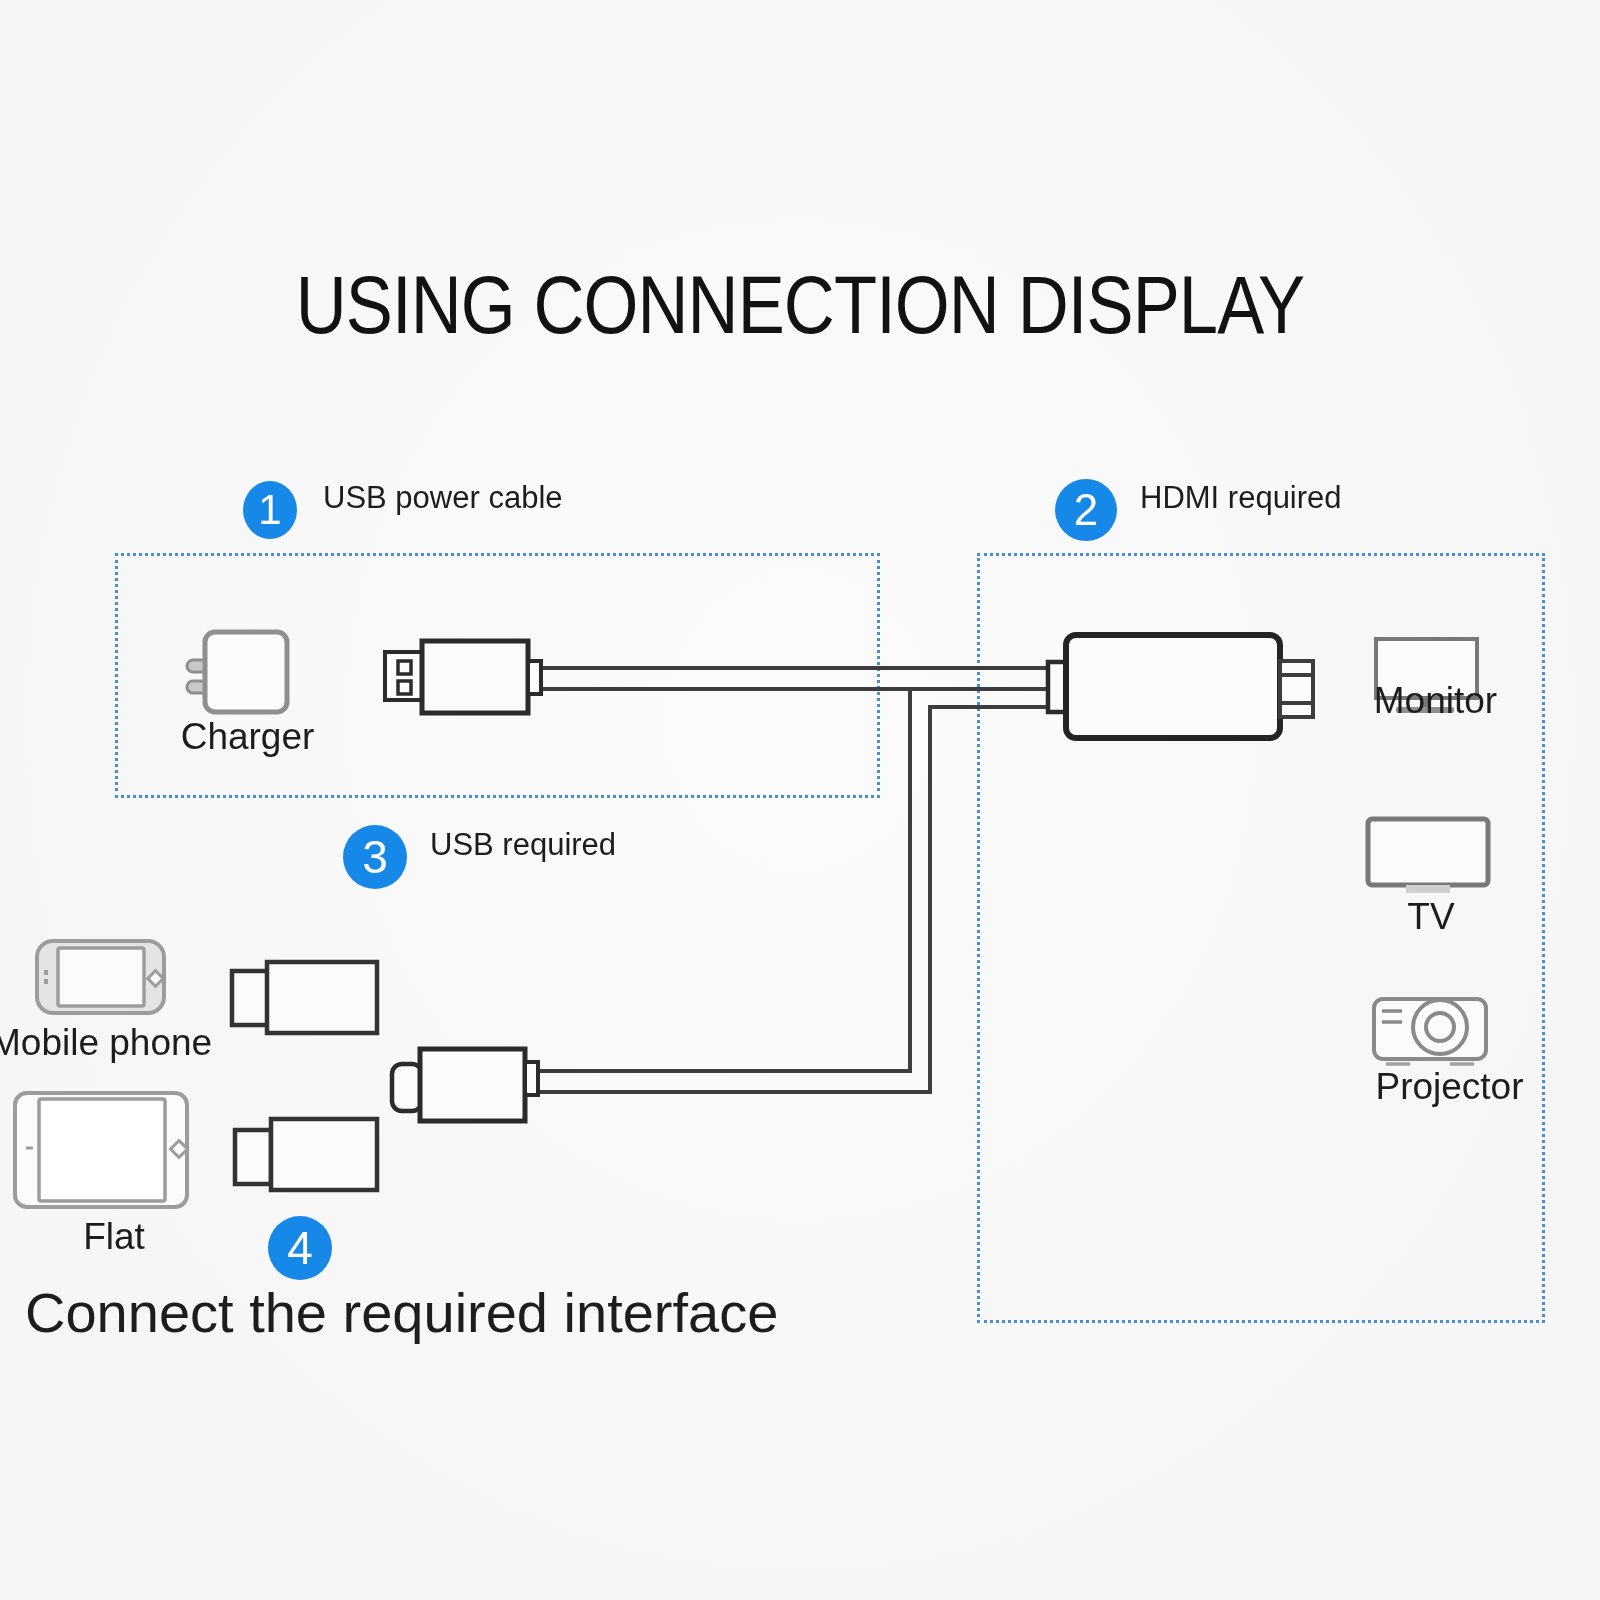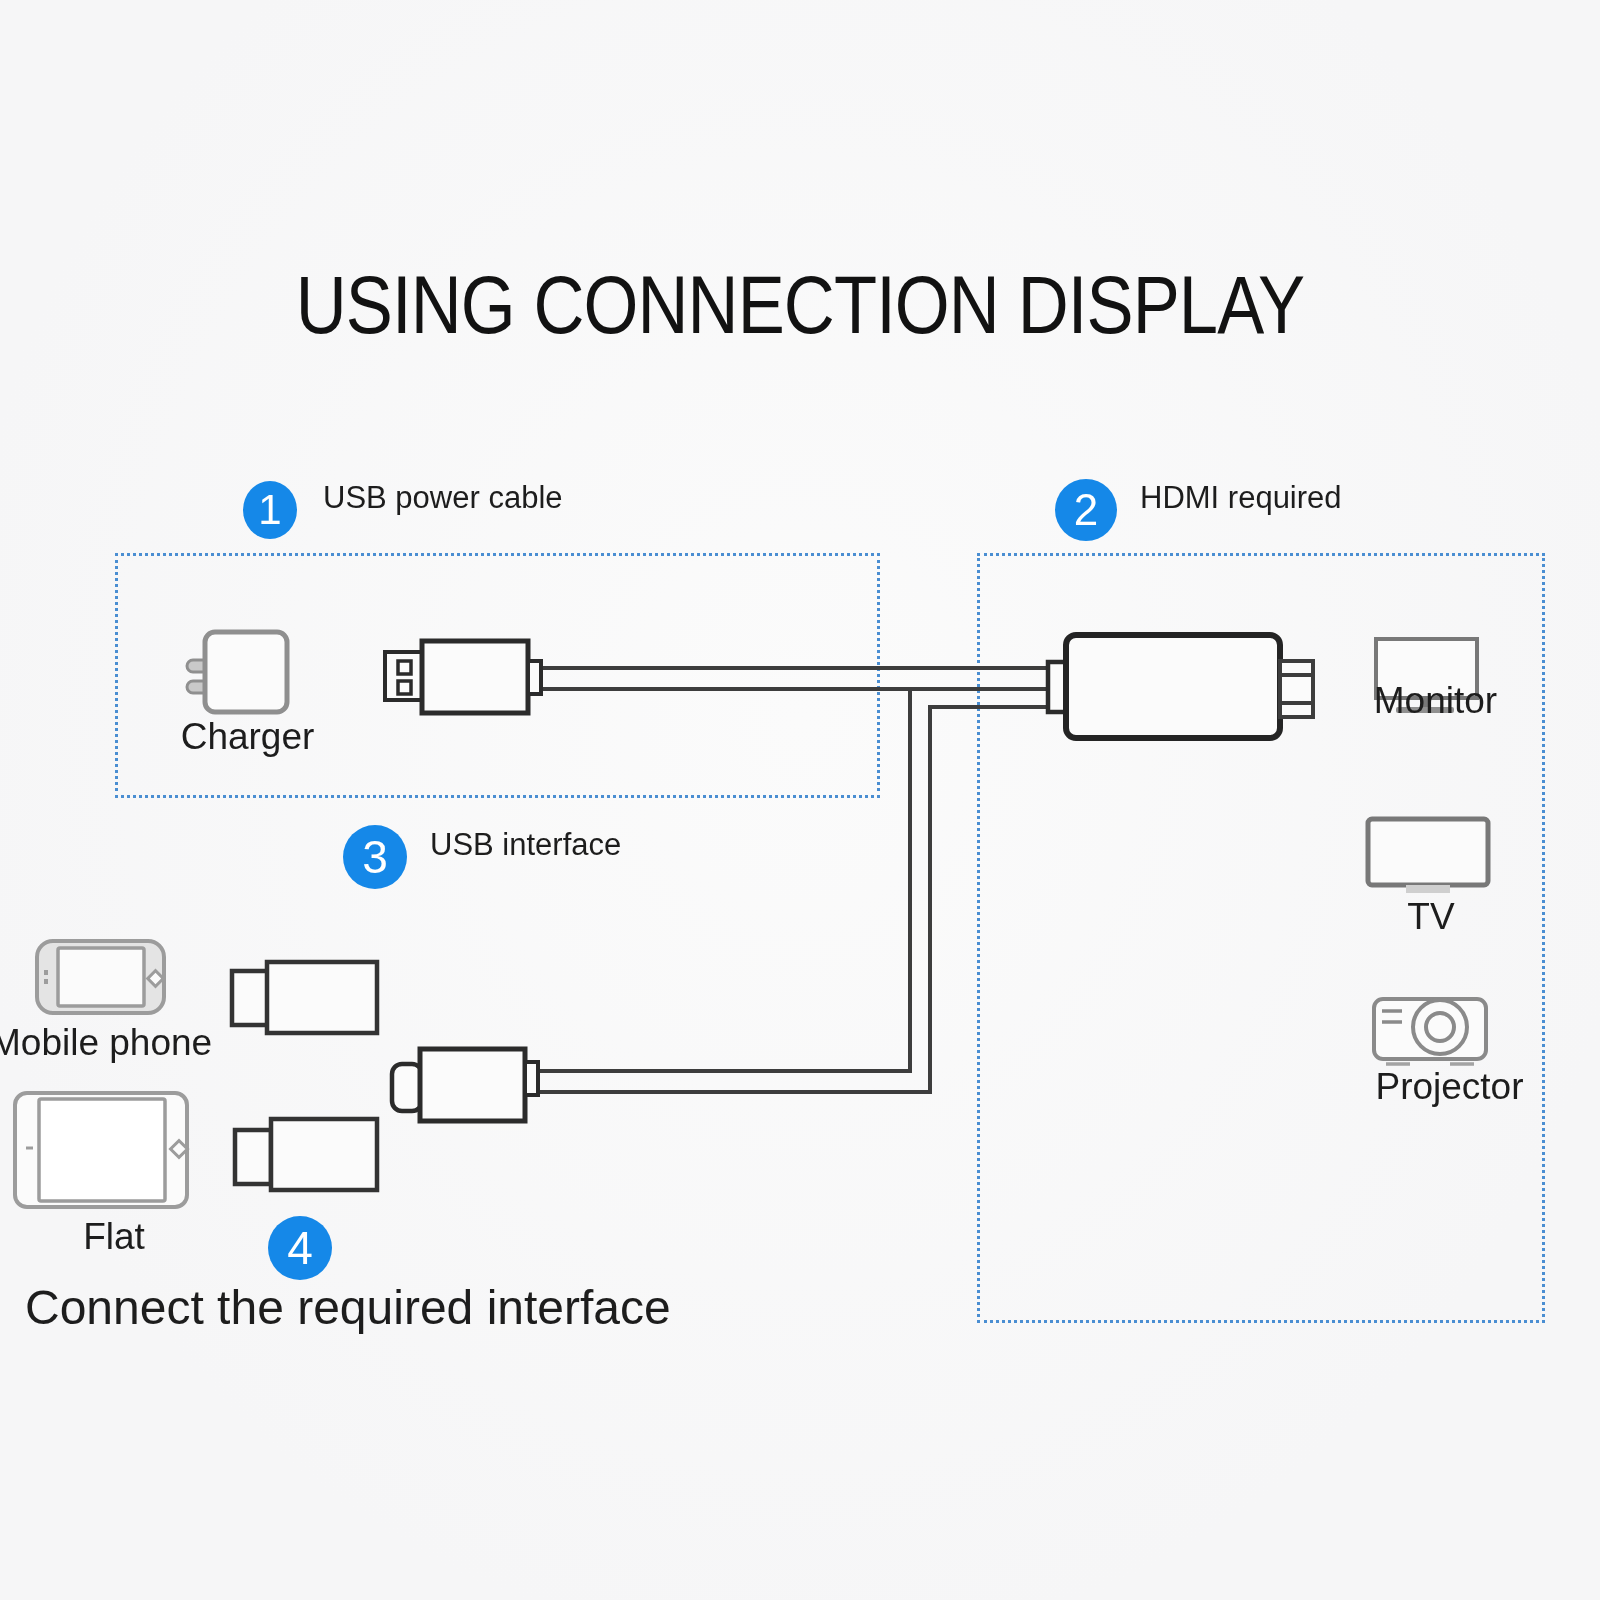--- a/index.html
+++ b/index.html
@@ -49,21 +49,21 @@
   .badge-4{left:268px; top:1216px; width:64px; height:64px; font-size:46px;}
   .callout-label{
     font-size:31px;
     color:var(--text);
     white-space:nowrap;
     line-height:1.1;
   }
   .label-1{left:323px; top:481px;}
   .label-2{left:1140px; top:481px;}
   .label-3{left:430px; top:828px;}
-  .connect-line{left:25px; top:1282px; font-size:48px; white-space:nowrap;}
+  .connect-line{left:25px; top:1282px; font-size:56px; white-space:nowrap;}
   .device-label{
     font-size:37px;
     color:var(--text);
     text-align:center;
     white-space:nowrap;
   }
   .charger-label{left:160px; top:716px; width:175px;}
   .mobile-phone-label{left:-10px; top:1022px; width:260px; text-align:left;}
   .flat-label{left:53px; top:1216px; width:122px;}
   .monitor-label{left:1353px; top:680px; width:165px;}
@@ -160,21 +160,21 @@
 
 <div class="abs page-title">USING CONNECTION DISPLAY</div>
 
 <div class="abs badge badge-1">1</div>
 <div class="abs badge badge-2">2</div>
 <div class="abs badge badge-3">3</div>
 <div class="abs badge badge-4">4</div>
 
 <div class="abs callout-label label-1">USB power cable</div>
 <div class="abs callout-label label-2">HDMI required</div>
-<div class="abs callout-label label-3">USB interface</div>
+<div class="abs callout-label label-3">USB required</div>
 <div class="abs callout-label connect-line">Connect the required interface</div>
 
 <div class="abs device-label charger-label">Charger</div>
 <div class="abs device-label mobile-phone-label">Mobile phone</div>
 <div class="abs device-label flat-label">Flat</div>
 <div class="abs device-label monitor-label">Monitor</div>
 <div class="abs device-label tv-label">TV</div>
 <div class="abs device-label projector-label">Projector</div>
 
 </body></html>

